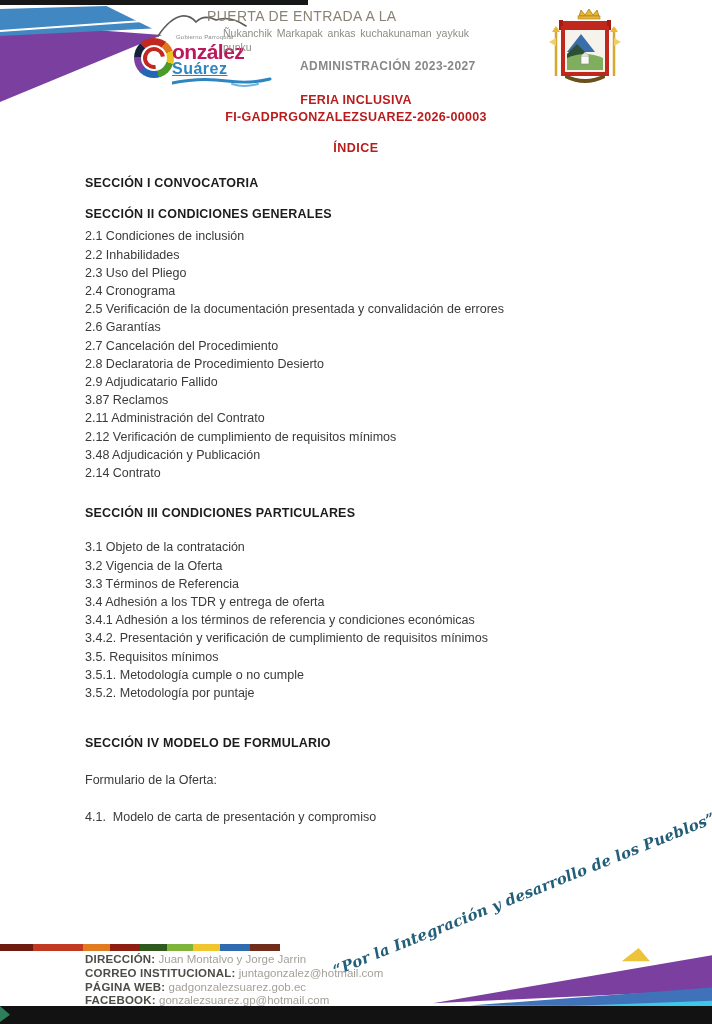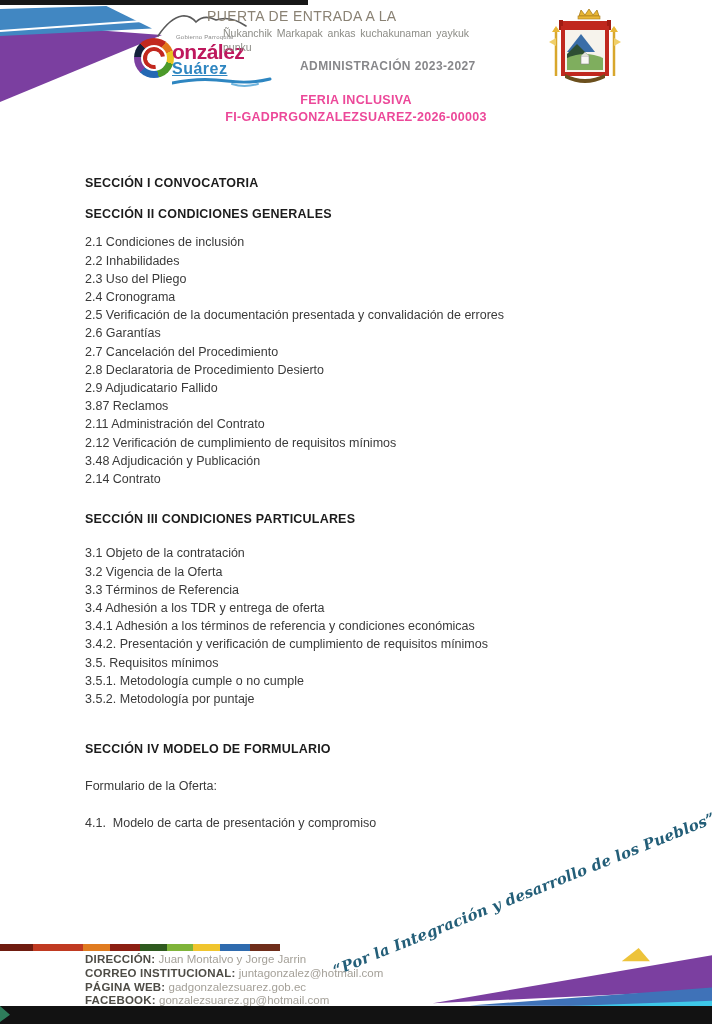--- a/index.html
+++ b/index.html
@@ -29,28 +29,28 @@
   .logo .name2{position:absolute;left:44px;top:42px;font-size:16px;font-weight:bold;color:#2e86c1;letter-spacing:.5px;text-decoration:underline;}
   .logo .swoosh{position:absolute;left:44px;top:58px;}
   
   .tagline{position:absolute;left:207px;top:8px;font-size:14px;color:#8a8274;letter-spacing:.4px;}
   .kichwa{position:absolute;left:223px;top:26px;width:246px;font-size:10.5px;line-height:14px;
     color:#8c8c86;text-align:justify;}
   .admin{position:absolute;left:300px;top:59px;font-size:12px;font-weight:bold;color:#87878a;letter-spacing:.4px;}
   
   .crest{position:absolute;left:543px;top:6px;width:84px;height:84px;}
   
-  .titleblock{position:absolute;left:0;top:92px;width:712px;text-align:center;color:#ec4899;}
+  .titleblock{position:absolute;left:0;top:92px;width:712px;text-align:center;color:#b91c1c;}
   .titleblock .t1,.titleblock .t2{font-size:12.5px;font-weight:bold;line-height:17px;letter-spacing:.3px;}
   .titleblock .indice{margin-top:15px;font-size:12.5px;font-weight:bold;letter-spacing:.5px;}
   
   .content{position:absolute;left:85px;top:174px;width:566px;font-size:12.5px;color:#3a3a3a;}
   .content .sec{font-weight:bold;color:#1c1c1c;letter-spacing:.2px;line-height:18.2px;white-space:pre-wrap;}
   .content .sec2{margin-top:13px;}
-  .content .list{margin-top:10px;}
+  .content .list{margin-top:4px;}
   .content .list3{margin-top:16px;}
   .content .sec3{margin-top:22px;}
   .content .sec4{margin-top:32px;}
   .content .line{line-height:18.2px;white-space:pre-wrap;}
   .content .intro{margin-top:19px;line-height:18.2px;}
   .content .item41{margin-top:18px;line-height:18.2px;white-space:pre-wrap;}
   
   .slogan{position:absolute;left:334px;top:962px;width:360px;
     font-family:"DejaVu Serif","Liberation Serif",serif;font-style:italic;font-weight:bold;
     font-size:15px;color:#235e78;transform:rotate(-22deg);transform-origin:left center;
@@ -124,20 +124,21 @@
   <path d="M24 52 Q42 44 60 52 L60 64 L24 64 Z" fill="#7fae5e"></path>
   <rect x="38" y="50" width="8" height="8" fill="#f8f8f4" stroke="#888" stroke-width="0.6"></rect>
   <path d="M38 50 L42 46 L46 50 Z" fill="#e0e0d8"></path>
 
   <path d="M22 68 Q42 78 62 68 L62 72 Q42 82 22 72 Z" fill="#6b4f1d"></path>
 </svg>
 
 <div class="titleblock">
   <div class="t1">FERIA INCLUSIVA</div>
   <div class="t2">FI-GADPRGONZALEZSUAREZ-2026-00003</div>
+  <div class="indice">ÍNDICE</div>
 </div>
 
 <div class="content">
   <div class="sec">SECCIÓN I CONVOCATORIA</div>
   <div class="sec sec2">SECCIÓN II CONDICIONES GENERALES</div>
   <div class="list">
     <div class="line">2.1 Condiciones de inclusión</div>
     <div class="line">2.2 Inhabilidades</div>
     <div class="line">2.3 Uso del Pliego</div>
     <div class="line">2.4 Cronograma</div>

